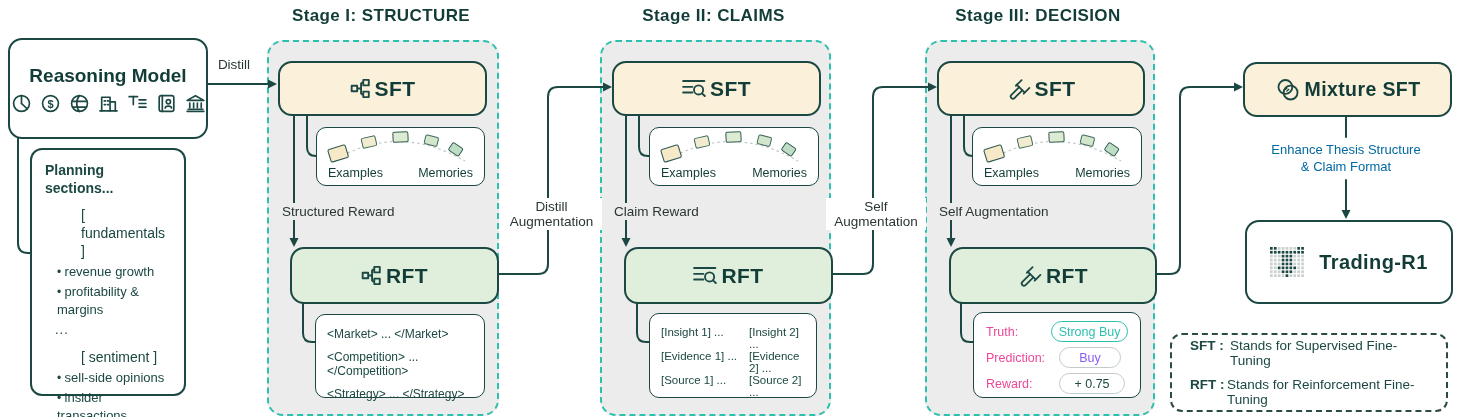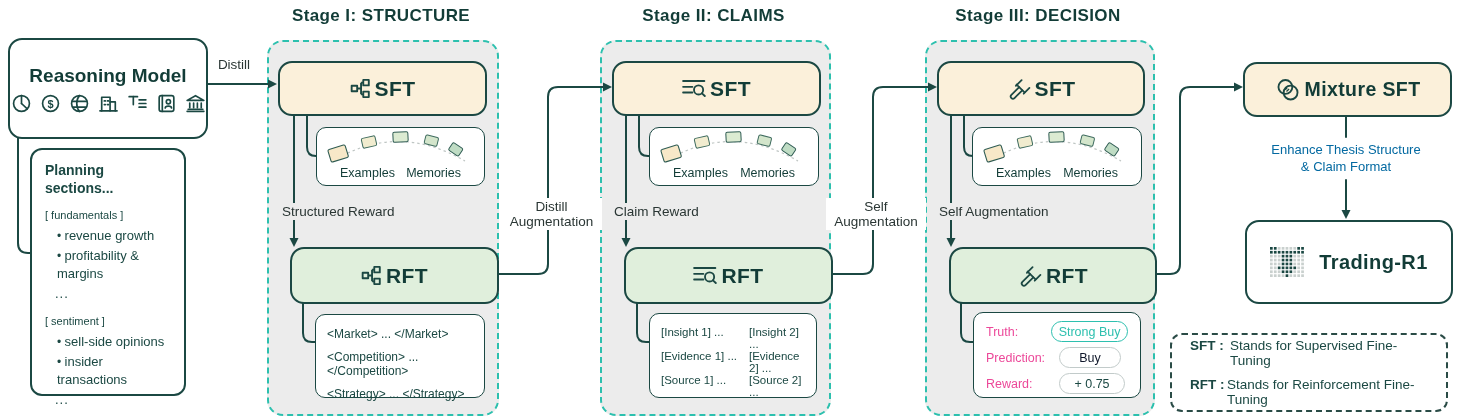--- a/index.html
+++ b/index.html
@@ -14,42 +14,42 @@
   .sft{background:#FBF0DA;}
   .rft{background:#E0EFDC;margin-left:12px;}
   .mbox .big{font-size:21px;font-weight:700;color:#123C37;letter-spacing:.4px;}
   .subbox{border:1.6px solid #1B4843;border-radius:10px;background:#fff;z-index:3;}
   
   .rm-title{font-size:19px;font-weight:700;color:#123C37;text-align:center;}
   .icon-row{display:flex;justify-content:center;align-items:center;gap:6px;}
   
   .plan{padding:11px 13px;font-size:13.5px;line-height:18px;}
   .l-title{font-weight:700;font-size:14px;margin-bottom:7px;}
-  .l-header{font-size:11px;margin-top:9px;margin-bottom:3px;}
+  .l-header{font-size:14px;margin-top:9px;margin-bottom:3px;margin-left:36px;}
   .l-header:first-of-type{margin-top:2px;}
   .l-bullet{font-size:13px;padding-left:12px;margin-bottom:2px;}
   .l-bullet::before{content:"•  ";font-size:12px;}
   .l-more{font-size:13px;padding-left:10px;letter-spacing:1px;margin-bottom:1px;}
   
   .ex-labels{position:absolute;left:0;right:0;bottom:5px;display:flex;justify-content:space-between;
-             padding:0 23px;font-size:12.5px;color:#123C37;}
+             padding:0 11px;font-size:12.5px;color:#123C37;}
   
   .alabel{z-index:4;font-size:13.5px;color:#2A3634;line-height:15px;}
   .mask-gray{background:#ECECEC;padding:1px 3px;}
   .mask-white{background:#ffffff;padding:1px 2px;text-align:center;}
   
   .out-lines{display:flex;flex-direction:column;gap:9px;padding:12px 11px;font-size:12px;color:#1B4843;}
   .out-grid{display:grid;grid-template-columns:88px auto;padding:12px 11px;font-size:11.5px;color:#1B4843;}
   .kv-rows{display:flex;flex-direction:column;gap:5px;padding:8px 12px;}
   .kv-row{display:flex;align-items:center;height:21px;}
   .kv-label{width:73px;font-size:12.5px;color:#ec4899;}
   .pill{display:flex;align-items:center;justify-content:center;height:19px;border-radius:11px;
         font-size:12.5px;border:1.5px solid #C2CBCA;background:#fff;}
   .pill.teal{border-color:#2EC0AF;color:#2EC0AF;width:84px;}
-  .pill.gray{color:#0f172a;width:60px;}
+  .pill.gray{color:#8b5cf6;width:60px;}
   .pill.dark{color:#1B4843;width:64px;}
   
   .legend{border:2px dashed #2A4B46;border-radius:12px;background:#fff;z-index:3;
           display:flex;flex-direction:column;justify-content:center;gap:9px;padding:10px 18px;}
   .legend-row{display:flex;align-items:baseline;font-size:13.5px;}
   .legend-key{font-weight:700;width:42px;}
   svg.wire{position:absolute;left:0;top:0;z-index:2;}
   svg.ic{display:block;}
   .enhance{z-index:4;font-size:13px;color:#0369a1;line-height:17px;text-align:center;}
 </style>

